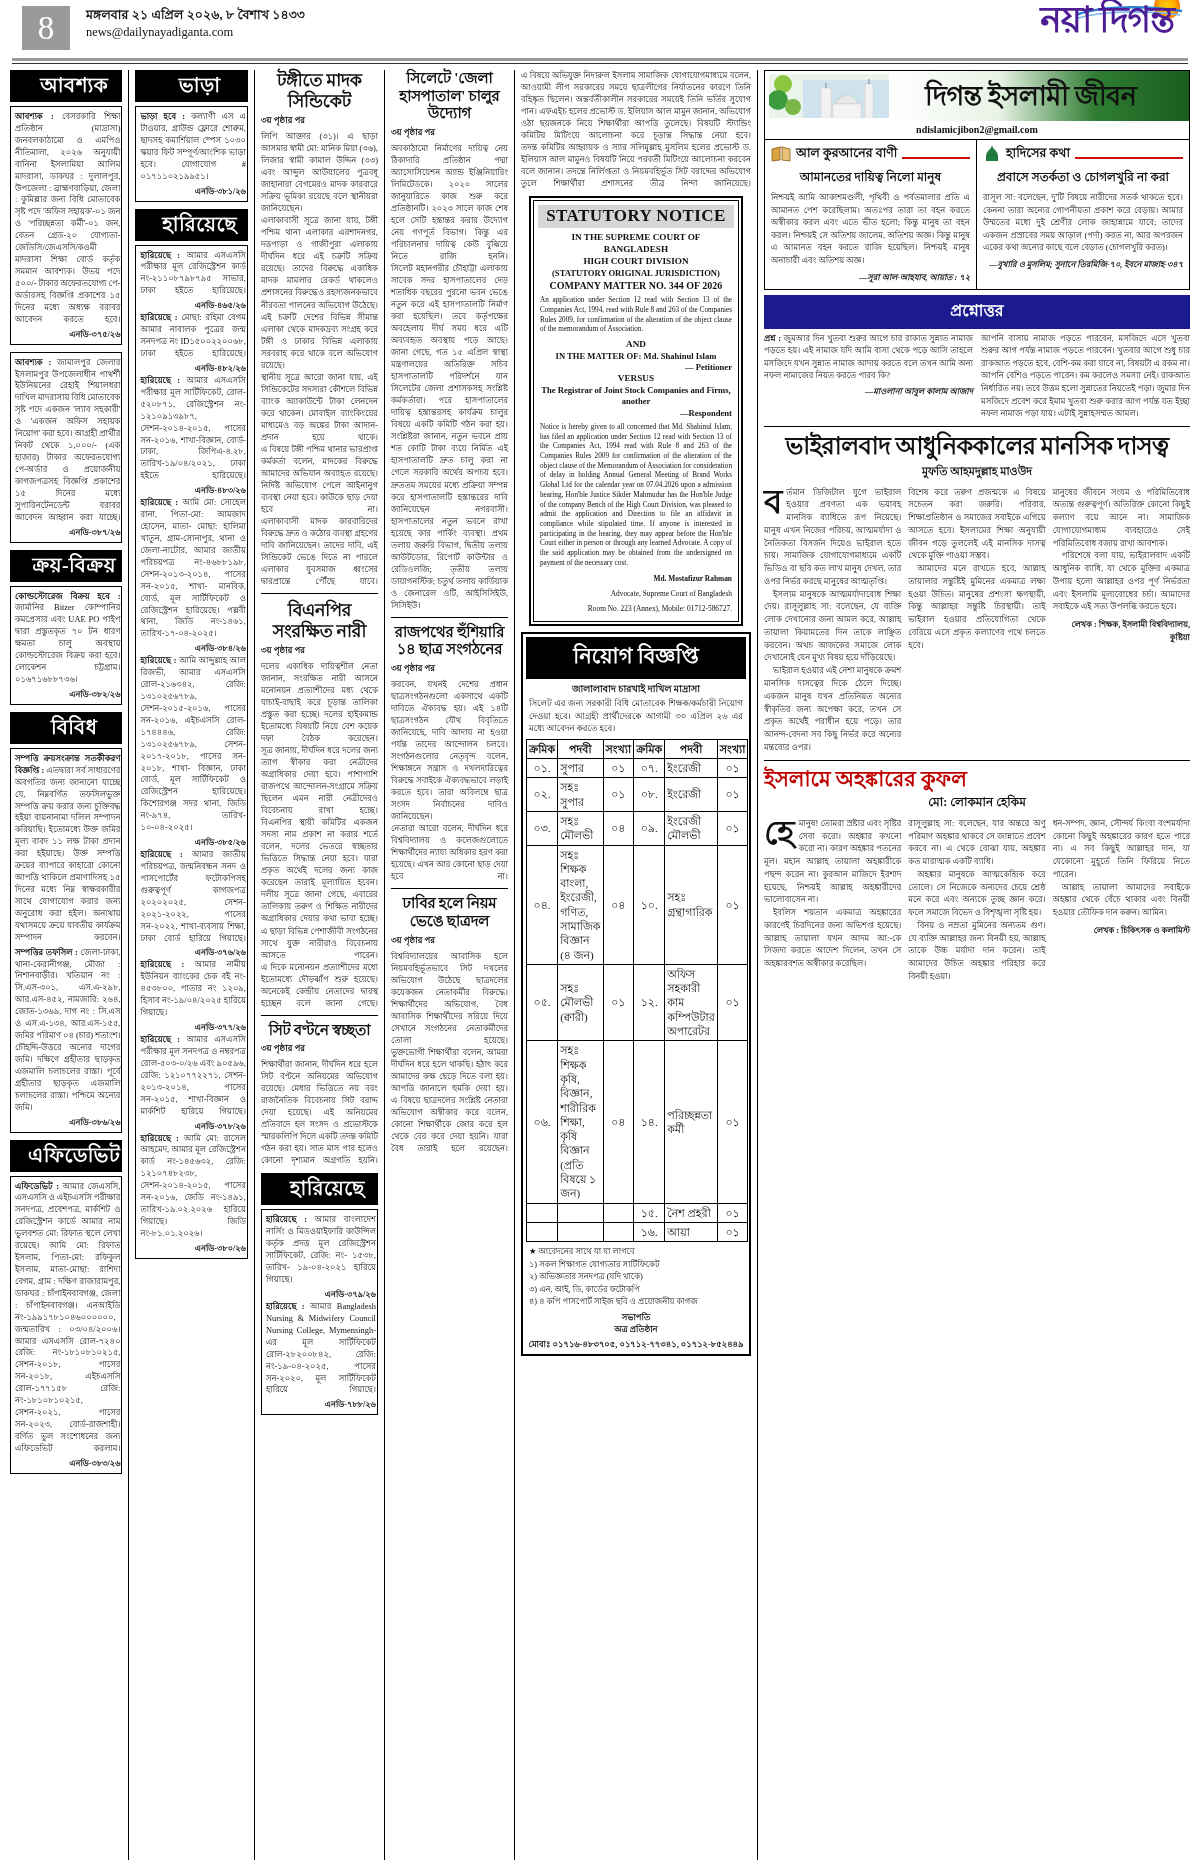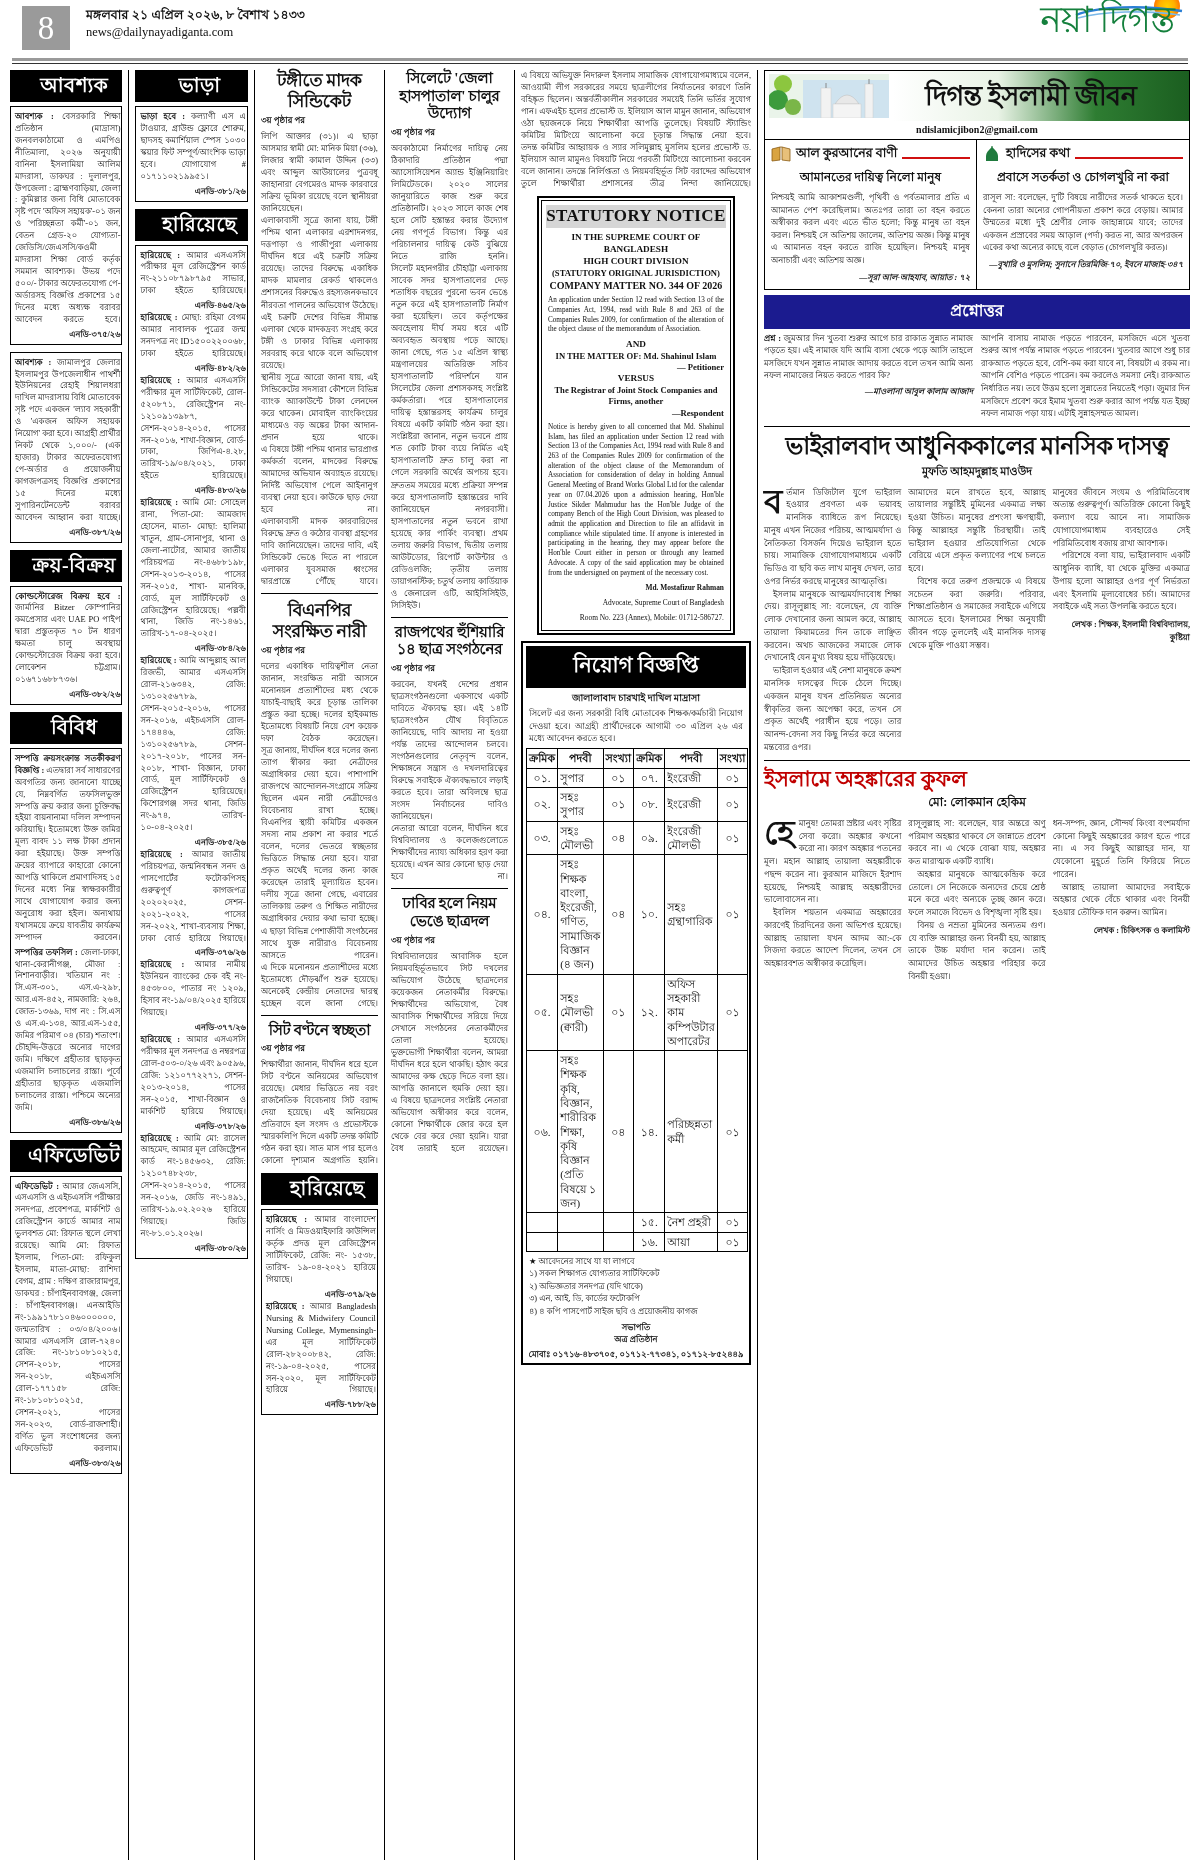--- a/index.html
+++ b/index.html
@@ -19,22 +19,22 @@
   .pagenum-box {
     width:48px; height:44px; background:#9a9a9a; color:#fff;
     font-family:"Liberation Serif", serif; font-size:33px; font-weight:400;
     display:flex; align-items:center; justify-content:center; margin-left:12px; margin-top:2px;
   }
   .mast-date { margin-left:16px; margin-top:3px; line-height:1.35; }
   .mast-date .d1 { font-size:12.5px; font-weight:700; letter-spacing:.1px; }
   .mast-date .d2 { font-size:12.5px; font-family:"Liberation Serif", serif; }
   .logo-wrap { position:absolute; right:16px; top:2px; display:flex; align-items:center; }
   .logo-text {
-    font-size:36px; font-weight:400; letter-spacing:-1px; line-height:1;
-    color:#15803d; position:relative; padding-left:4px;
+    font-size:36px; font-weight:700; letter-spacing:-1px; line-height:1;
+    color:#4c1d95; position:relative; padding-left:4px;
   }
   .logo-sun { position:absolute; left:118px; top:-9px; width:26px; height:26px;
     background:radial-gradient(circle at 50% 50%, #ffd000 0%, #ffb000 42%, #ff7a00 70%, #ff5a00 100%);
     border-radius:50%; z-index:0; }
   .logo-swoosh { position:absolute; left:38px; top:2px; width:110px; height:16px; z-index:1; }
   .logo-txt-inner { position:relative; z-index:2; }
   .mast-rule { height:3px; background:#9a9a9a; margin:2px 2px 0 2px; }
   .mast-rule2 { height:1px; background:#333; margin:2px 2px 6px 2px; }
 
   
@@ -64,21 +64,21 @@
     font-size:17.5px; font-weight:700; line-height:1.18;
     text-align:center; margin:0 0 3px 0; letter-spacing:-.3px;
   }
   .news-head.sm { font-size:15px; }
   .contfrom { font-size:8.6px; font-weight:700; margin:0 0 3px 0; }
   .news-body { font-size:8.3px; line-height:1.45; text-align:justify;
     text-align-last:justify; margin:0; }
   .hr-blk { border-top:1px solid #000; margin:5px 0 6px 0; }
 
   
-  .stat-box { border:2px solid #000; padding:0; margin:6px 16px; }
+  .stat-box { border:2px solid #000; padding:0; margin:6px 8px; }
   .stat-inner { border:1px solid #000; margin:2px; padding:5px 6px 7px 6px; }
   .stat-title {
     background:#d6d6d6; text-align:center; font-weight:700; font-size:17px;
     font-family:"Liberation Serif", serif; letter-spacing:.4px; padding:1px 0 2px 0; margin:-1px -2px 4px -2px;
   }
   .stat-c { text-align:center; font-family:"Liberation Serif", serif; font-weight:700; }
   .s11 { font-size:9.2px; line-height:1.3; }
   .s10 { font-size:8.6px; line-height:1.3; }
   .s12 { font-size:10px; line-height:1.3; }
   .stat-body { font-size:7.2px; line-height:1.35; text-align:justify; margin:4px 0 0 0;
@@ -496,22 +496,22 @@
       <div class="feature-head">ভাইরালবাদ আধুনিককালের মানসিক দাসত্ব</div>
       <div class="feature-by">মুফতি আহমদুল্লাহ মাওউদ</div>
       <div class="three">
         <div>
           <span class="drop">ব</span>
           <p class="ftxt">র্তমান ডিজিটাল যুগে ভাইরাল হওয়ার প্রবণতা এক ভয়াবহ মানসিক ব্যাধিতে রূপ নিয়েছে। মানুষ এখন নিজের পরিচয়, আত্মমর্যাদা ও নৈতিকতা বিসর্জন দিয়েও ভাইরাল হতে চায়। সামাজিক যোগাযোগমাধ্যমে একটি ভিডিও বা ছবি কত লাখ মানুষ দেখল, তার ওপর নির্ভর করছে মানুষের আত্মতৃপ্তি।</p>
           <p class="ftxt">ইসলাম মানুষকে আত্মমর্যাদাবোধ শিক্ষা দেয়। রাসূলুল্লাহ সা: বলেছেন, যে ব্যক্তি লোক দেখানোর জন্য আমল করে, আল্লাহ তায়ালা কিয়ামতের দিন তাকে লাঞ্ছিত করবেন। অথচ আজকের সমাজে লোক দেখানোই যেন মুখ্য বিষয় হয়ে দাঁড়িয়েছে।</p>
           <p class="ftxt">ভাইরাল হওয়ার এই নেশা মানুষকে ক্রমশ মানসিক দাসত্বের দিকে ঠেলে দিচ্ছে। একজন মানুষ যখন প্রতিনিয়ত অন্যের স্বীকৃতির জন্য অপেক্ষা করে, তখন সে প্রকৃত অর্থেই পরাধীন হয়ে পড়ে। তার আনন্দ-বেদনা সব কিছু নির্ভর করে অন্যের মন্তব্যের ওপর।</p>
         </div>
         <div>
+          <p class="ftxt">বিশেষ করে তরুণ প্রজন্মকে এ বিষয়ে সচেতন করা জরুরি। পরিবার, শিক্ষাপ্রতিষ্ঠান ও সমাজের সবাইকে এগিয়ে আসতে হবে। ইসলামের শিক্ষা অনুযায়ী জীবন গড়ে তুললেই এই মানসিক দাসত্ব থেকে মুক্তি পাওয়া সম্ভব।</p>
           <p class="ftxt">আমাদের মনে রাখতে হবে, আল্লাহ তায়ালার সন্তুষ্টিই মুমিনের একমাত্র লক্ষ্য হওয়া উচিত। মানুষের প্রশংসা ক্ষণস্থায়ী, কিন্তু আল্লাহর সন্তুষ্টি চিরস্থায়ী। তাই ভাইরাল হওয়ার প্রতিযোগিতা থেকে বেরিয়ে এসে প্রকৃত কল্যাণের পথে চলতে হবে।</p>
-          <p class="ftxt">বিশেষ করে তরুণ প্রজন্মকে এ বিষয়ে সচেতন করা জরুরি। পরিবার, শিক্ষাপ্রতিষ্ঠান ও সমাজের সবাইকে এগিয়ে আসতে হবে। ইসলামের শিক্ষা অনুযায়ী জীবন গড়ে তুললেই এই মানসিক দাসত্ব থেকে মুক্তি পাওয়া সম্ভব।</p>
         </div>
         <div able="false">
           <p class="ftxt">মানুষের জীবনে সংযম ও পরিমিতিবোধ অত্যন্ত গুরুত্বপূর্ণ। অতিরিক্ত কোনো কিছুই কল্যাণ বয়ে আনে না। সামাজিক যোগাযোগমাধ্যম ব্যবহারেও সেই পরিমিতিবোধ বজায় রাখা আবশ্যক।</p>
           <p class="ftxt">পরিশেষে বলা যায়, ভাইরালবাদ একটি আধুনিক ব্যাধি, যা থেকে মুক্তির একমাত্র উপায় হলো আল্লাহর ওপর পূর্ণ নির্ভরতা এবং ইসলামি মূল্যবোধের চর্চা। আমাদের সবাইকে এই সত্য উপলব্ধি করতে হবে।</p>
           <div class="sign">লেখক : শিক্ষক, ইসলামী বিশ্ববিদ্যালয়, কুষ্টিয়া</div>
         </div>
       </div>
 
       <div class="hr-blk"></div>
 

